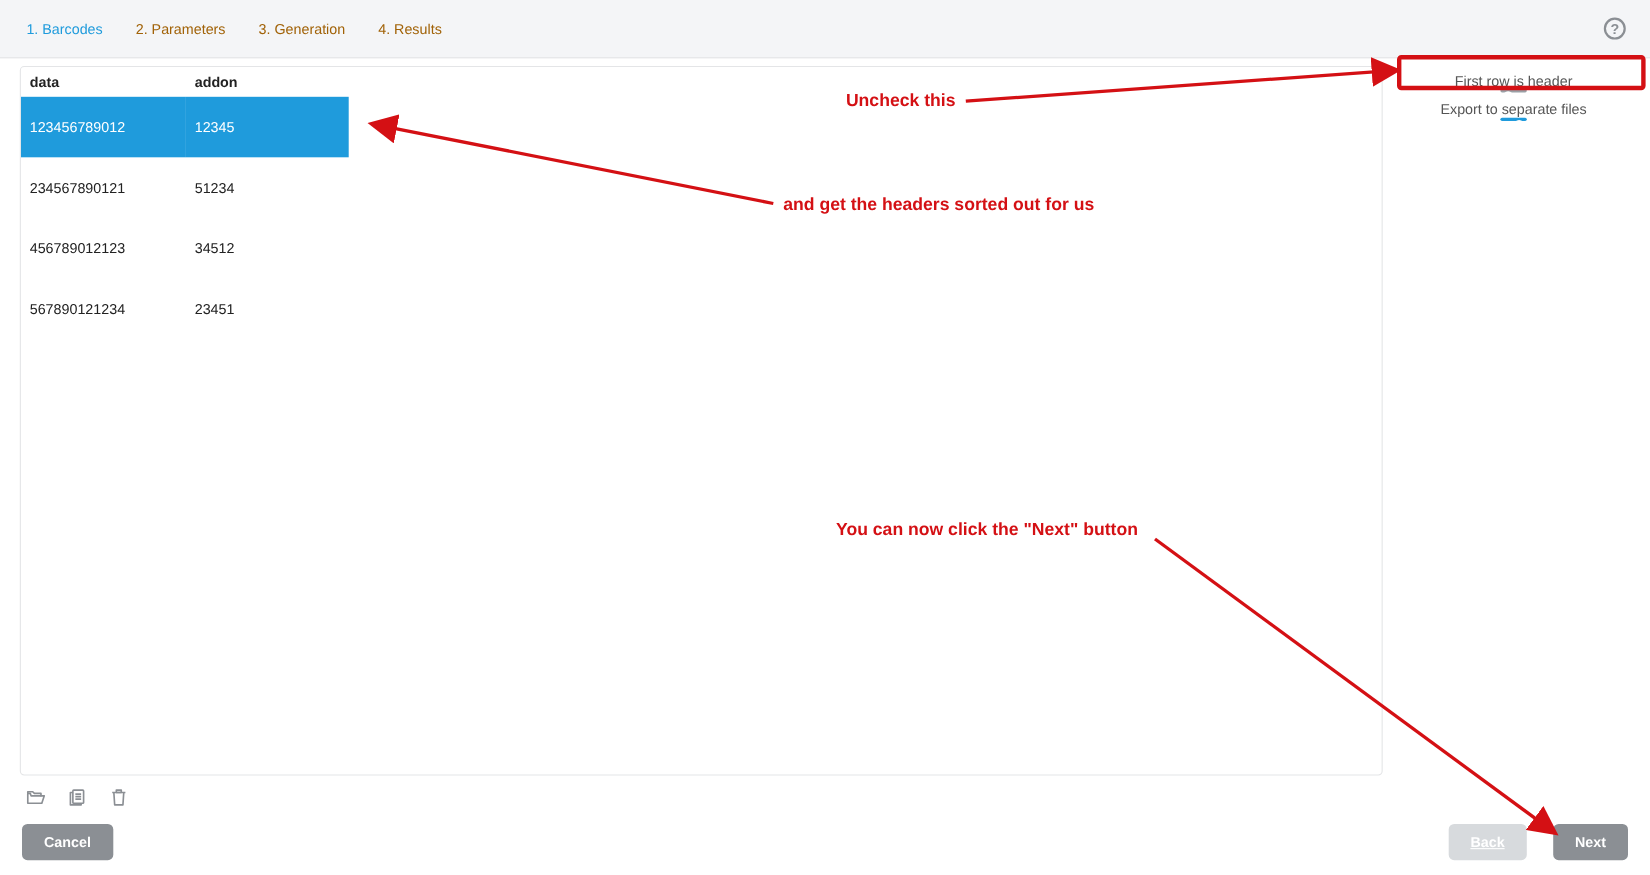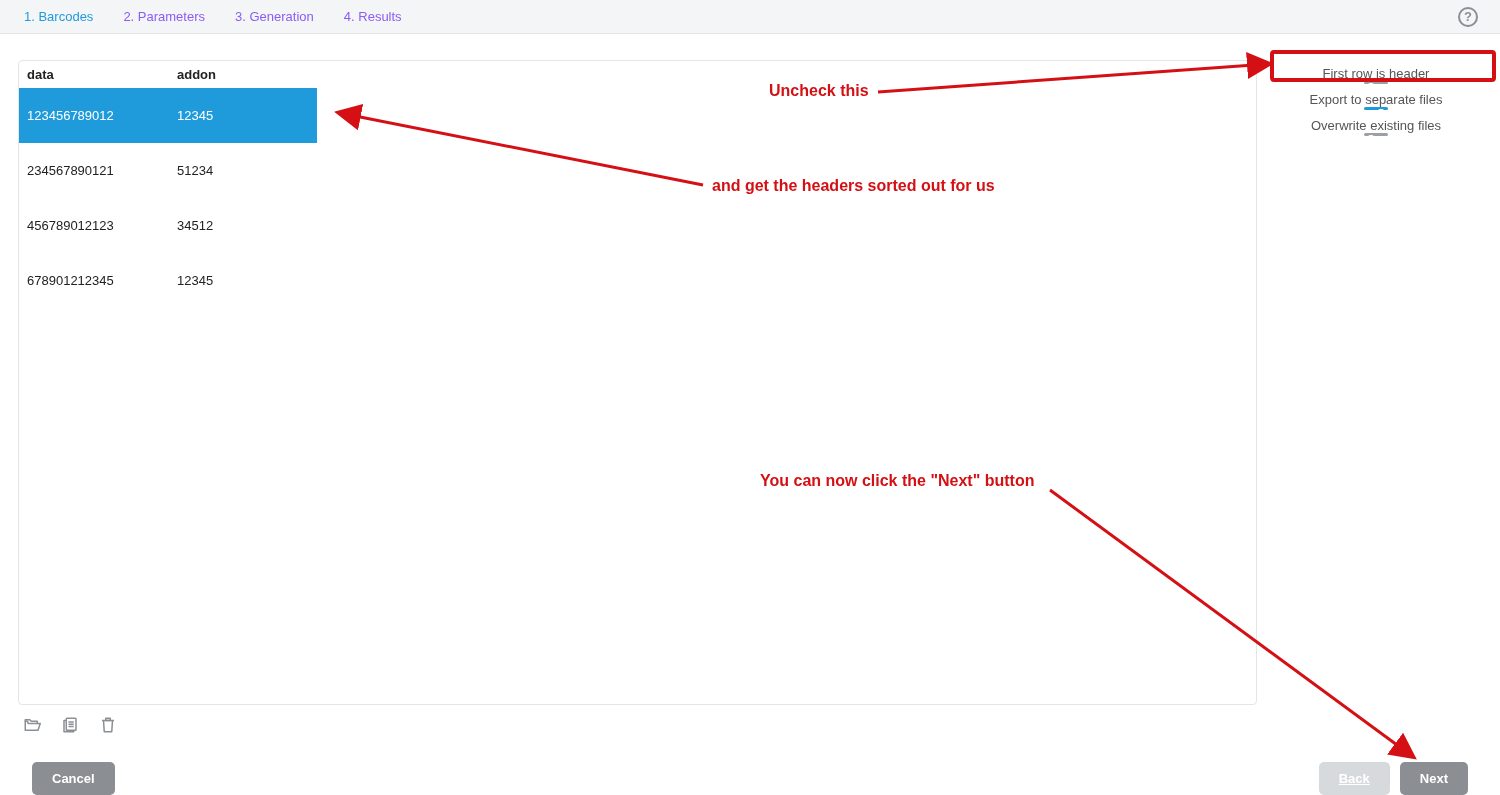--- a/index.html
+++ b/index.html
@@ -1,29 +1,29 @@
 <!DOCTYPE html>
 <html><head>
 <meta charset="utf-8">
 <style>
   * { box-sizing: border-box; margin: 0; padding: 0; }
   html, body { width: 1500px; height: 795px; font-family: -apple-system, BlinkMacSystemFont, "Segoe UI", Arial, sans-serif; background: #fff; color: #333; }
   .header {
-    height: 34px;
+    height: 53px;
     background: #f4f5f7;
     border-bottom: 1px solid #e4e5e7;
     display: flex;
     align-items: center;
     padding: 12px 24px;
     position: relative;
   }
   .tabs { display: flex; gap: 30px; }
   .tab {
     font-size: 13px;
-    color: #8b5cf6;
+    color: #a16207;
     cursor: pointer;
   }
   .tab.active { color: #1f9bdc; }
   .help-icon {
     position: absolute;
     right: 22px;
     top: 50%;
     transform: translateY(-50%);
     width: 20px; height: 20px;
     border: 2px solid #8b8f94;
@@ -103,36 +103,36 @@
     background: #fff; transition: left .1s;
   }
   .toggle.off .knob { left: 2px; }
   .toggle.on { background: #1f9bdc; }
   .toggle.on .knob { left: 12px; }
   .footer {
     position: absolute;
     left: 0; right: 0; bottom: 0;
     height: 60px;
     display: flex;
-    align-items: flex-end;
-    padding: 0 32px;
+    align-items: center;
+    padding: 0 20px;
   }
   .btn {
     border: none;
     border-radius: 5px;
     padding: 9px 20px;
     font-size: 13px;
     font-weight: 600;
     color: #fff;
     background: #8b8f94;
     cursor: pointer;
   }
   .btn.disabled { background: #d7dadd; color:#fff; cursor:default;text-decoration:underline;}
   .footer .spacer { flex: 1; }
-  .footer .btn + .btn { margin-left: 10px; }
+  .footer .btn + .btn { margin-left: 24px; }
   
   .annot { position: absolute; top: 0; left: 0; width: 1500px; height: 795px; pointer-events: none; z-index: 50;}
   .annot text { font-family: "Segoe UI", Arial, sans-serif; font-weight: 700; fill: #d41014; }
   .annot rect.box { fill: none; stroke: #d41014; stroke-width: 4; }
 </style>
 </head>
 <body>
 
 <div class="header">
   <div class="tabs" id="tabs">
@@ -161,22 +161,22 @@
             </tr>
             <tr>
               <td class="col-data">234567890121</td>
               <td class="col-addon">51234</td>
             </tr>
             <tr>
               <td class="col-data">456789012123</td>
               <td class="col-addon">34512</td>
             </tr>
             <tr>
-              <td class="col-data">678901212345</td>
-              <td class="col-addon">12345</td>
+              <td class="col-data">567890121234</td>
+              <td class="col-addon">23451</td>
             </tr>
           </tbody>
       </table>
     </div>
     <div class="action-icons">
       <span class="ic">
         <svg width="20" height="18" viewBox="0 0 24 24" fill="none" stroke="#8b8f94" stroke-width="2" stroke-linejoin="round" stroke-linecap="round">
             <path d="M3 7 L3 19 L20 19 L23 10 L7 10 L6 7 Z"></path>
             <path d="M3 7 L3 5 L9 5 L11 7 L19 7 L19 10"></path>
           </svg>
@@ -206,26 +206,20 @@
         <div class="toggle off">
           <div class="knob"></div>
         </div>
       </div>
       <div class="opt">
         <span>Export to separate files</span>
         <div class="toggle on">
           <div class="knob"></div>
         </div>
       </div>
-      <div class="opt">
-        <span>Overwrite existing files</span>
-        <div class="toggle off">
-          <div class="knob"></div>
-        </div>
-      </div>
     </div>
 </div>
 
 <div class="footer">
   <button class="btn">Cancel</button>
   <div class="spacer"></div>
   <button class="btn disabled">Back</button>
   <button class="btn">Next</button>
 </div>
 

